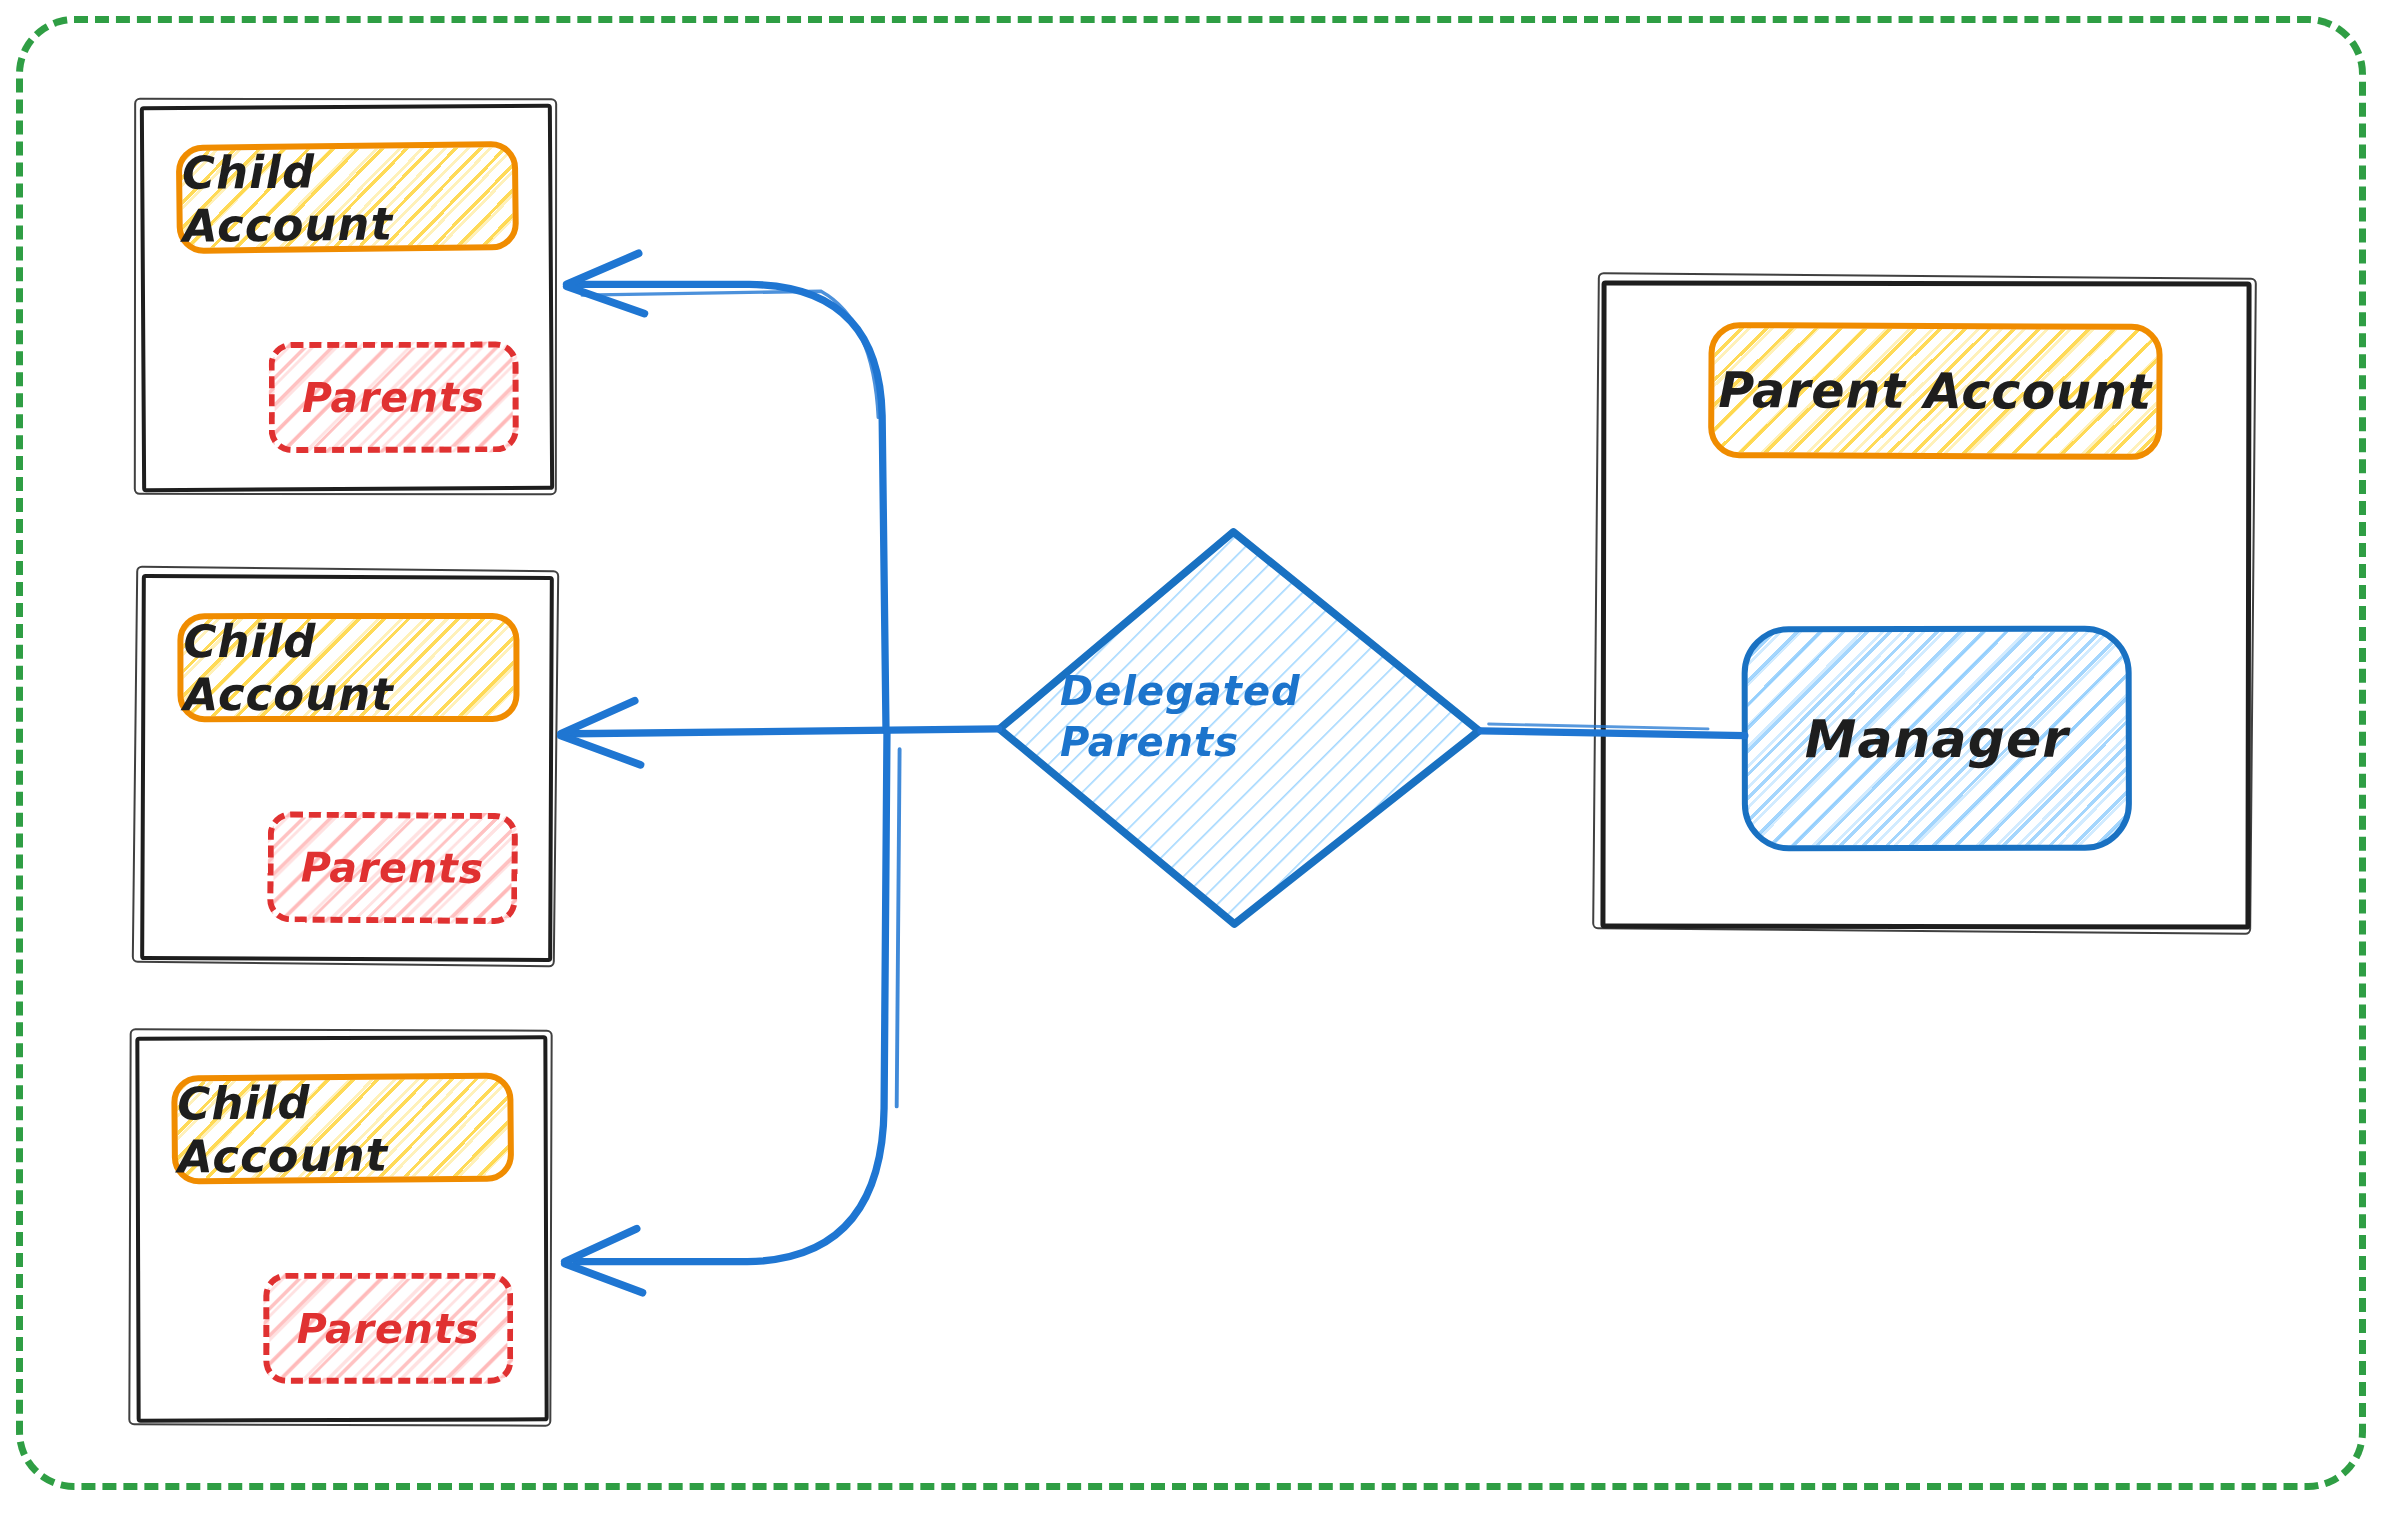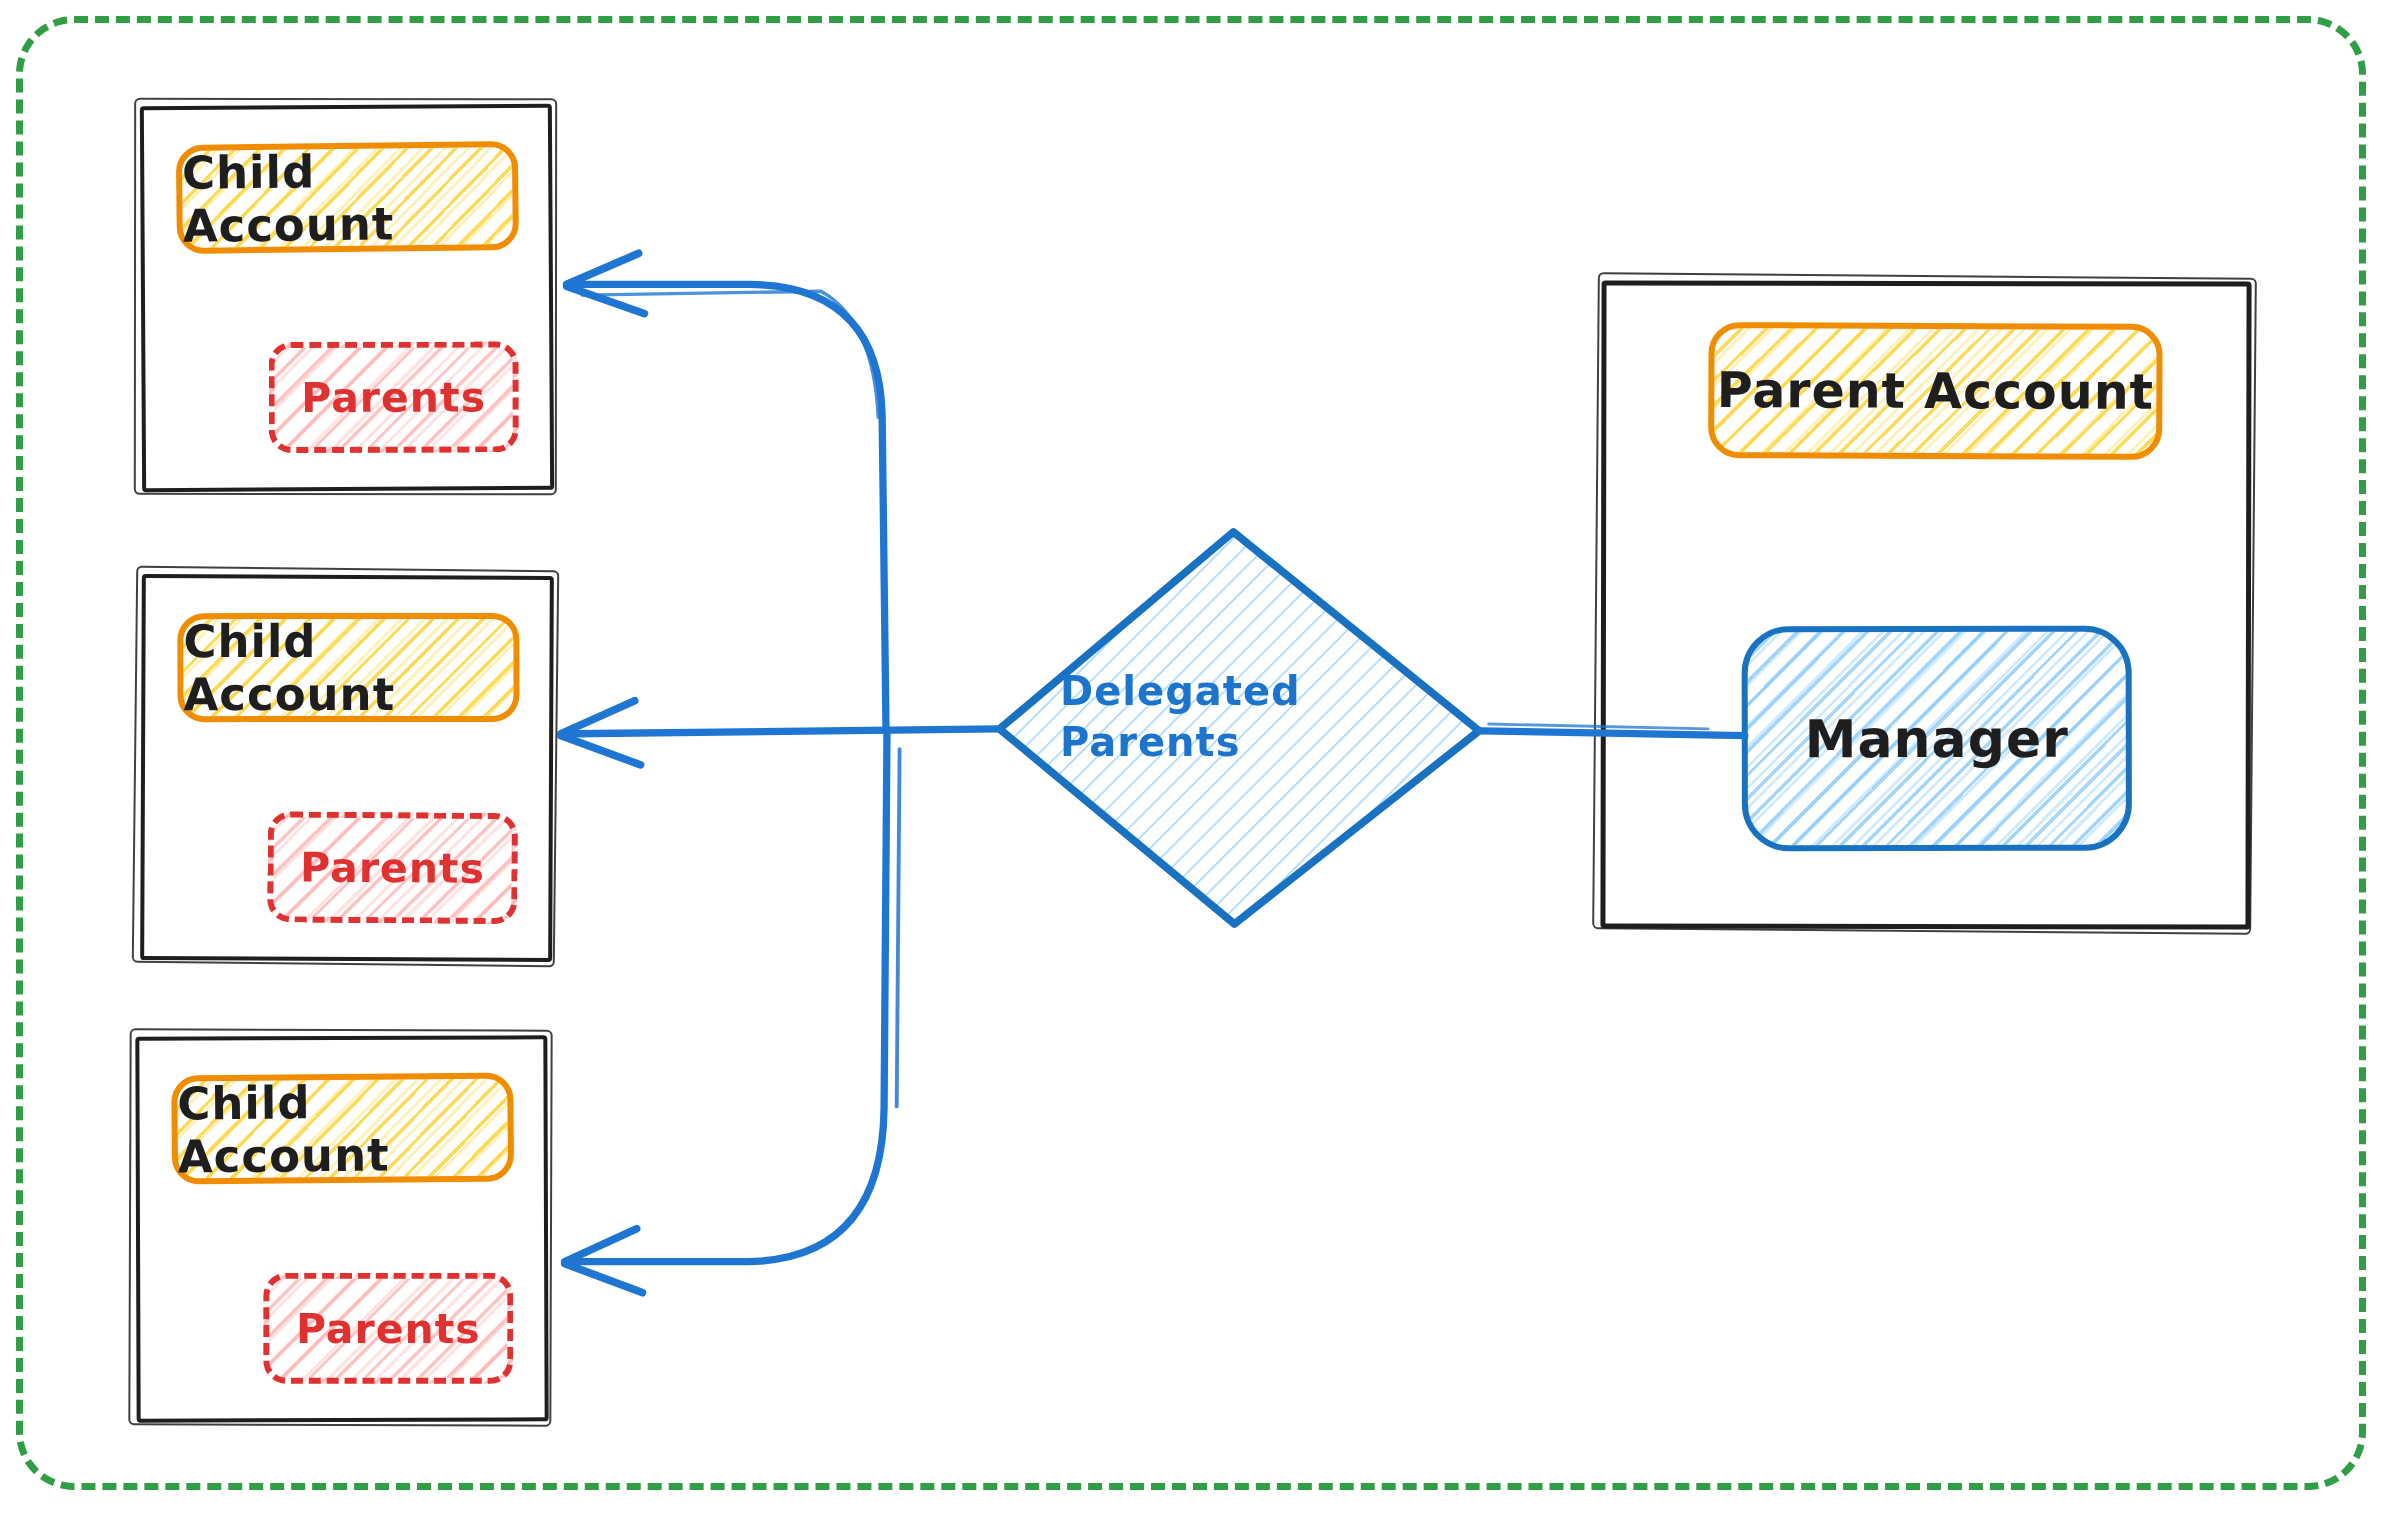--- a/index.html
+++ b/index.html
@@ -3,20 +3,21 @@
 <meta charset="utf-8">
 <style>
   html,body{margin:0;padding:0;background:#ffffff;}
   #canvas{
     position:relative;
     width:2372px;height:1517px;
     background:#ffffff;
     overflow:hidden;
     font-family:"DejaVu Sans","Liberation Sans",sans-serif;
     color:#1e1e1e;
+    font-style:italic;
   }
   
   .frame{
     position:absolute;
     left:15.5px;top:15.5px;width:2350px;height:1474px;
     border:7.8px dashed #2f9e44;
     border-radius:58px;
     box-sizing:border-box;
   }
   

